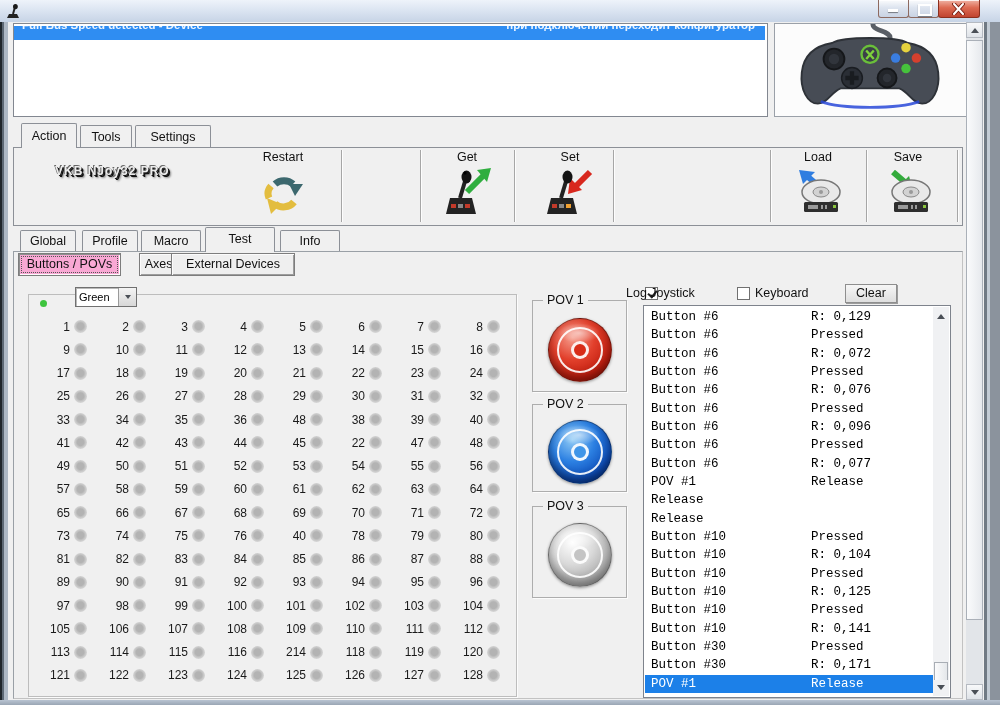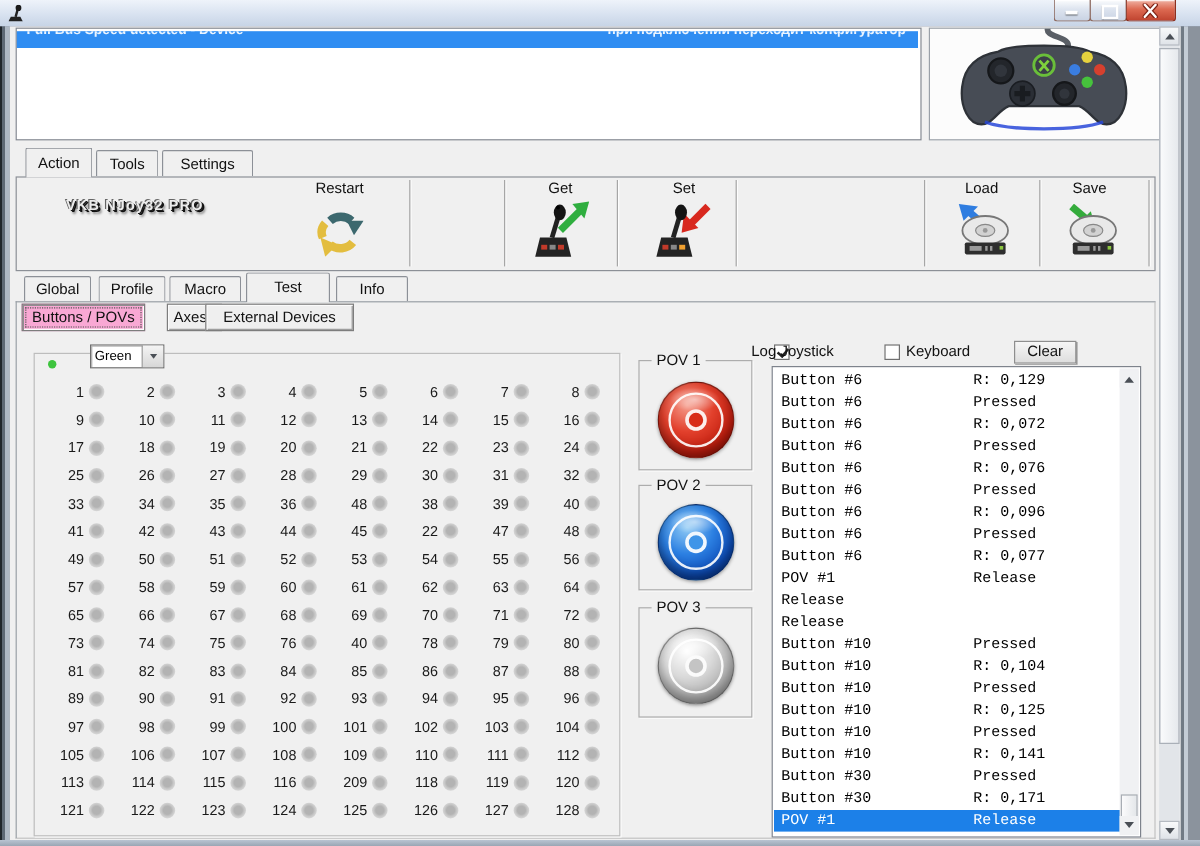--- a/index.html
+++ b/index.html
@@ -772,21 +772,21 @@
     </div>
     <div class="button-cell">
       <span class="num">115</span>
       <span class="led"></span>
     </div>
     <div class="button-cell">
       <span class="num">116</span>
       <span class="led"></span>
     </div>
     <div class="button-cell">
-      <span class="num">209</span>
+      <span class="num">214</span>
       <span class="led"></span>
     </div>
     <div class="button-cell">
       <span class="num">118</span>
       <span class="led"></span>
     </div>
     <div class="button-cell">
       <span class="num">119</span>
       <span class="led"></span>
     </div>

